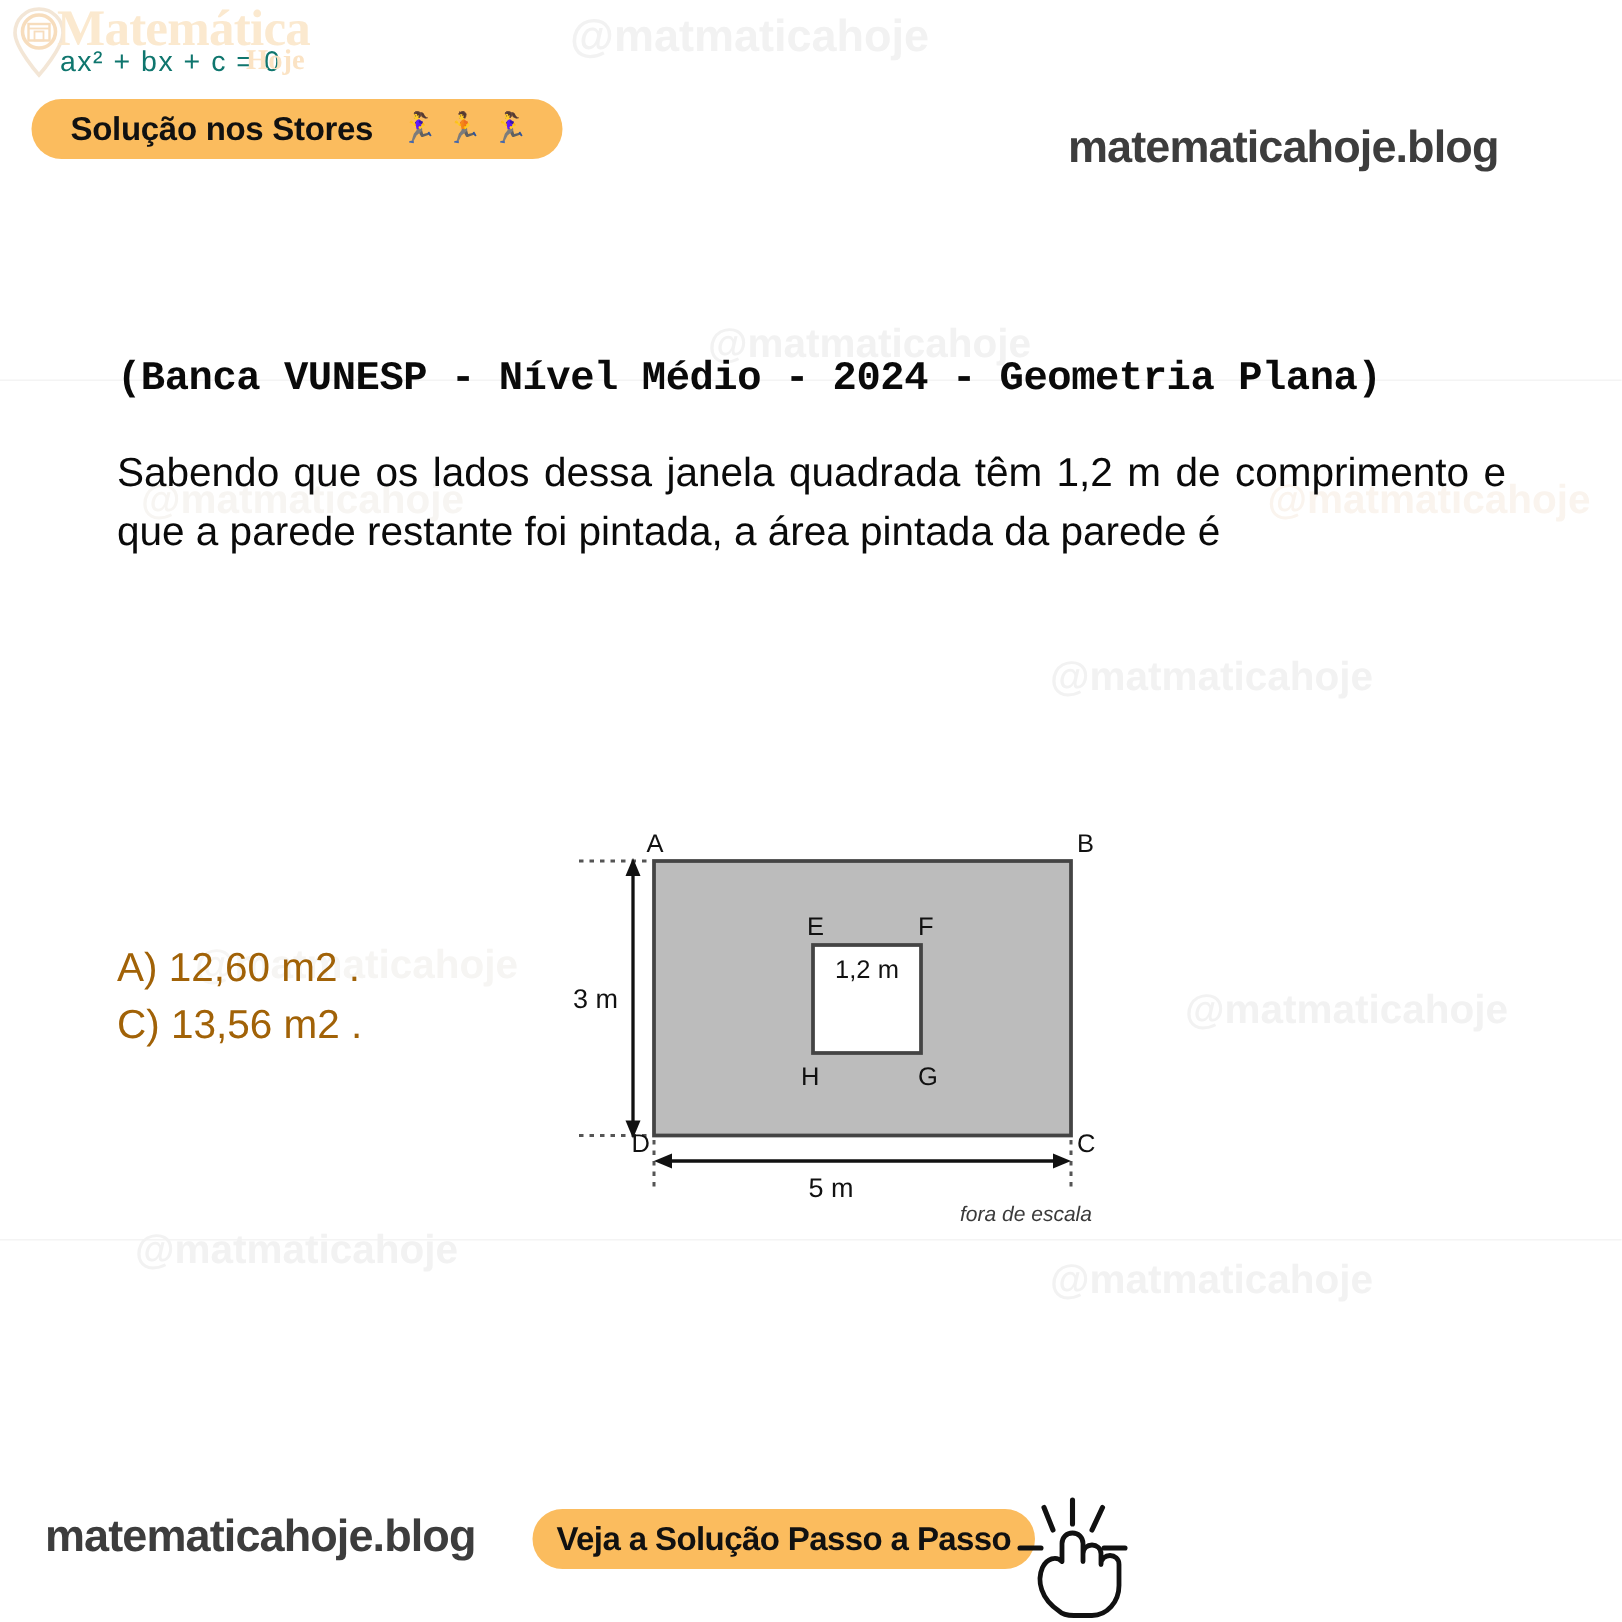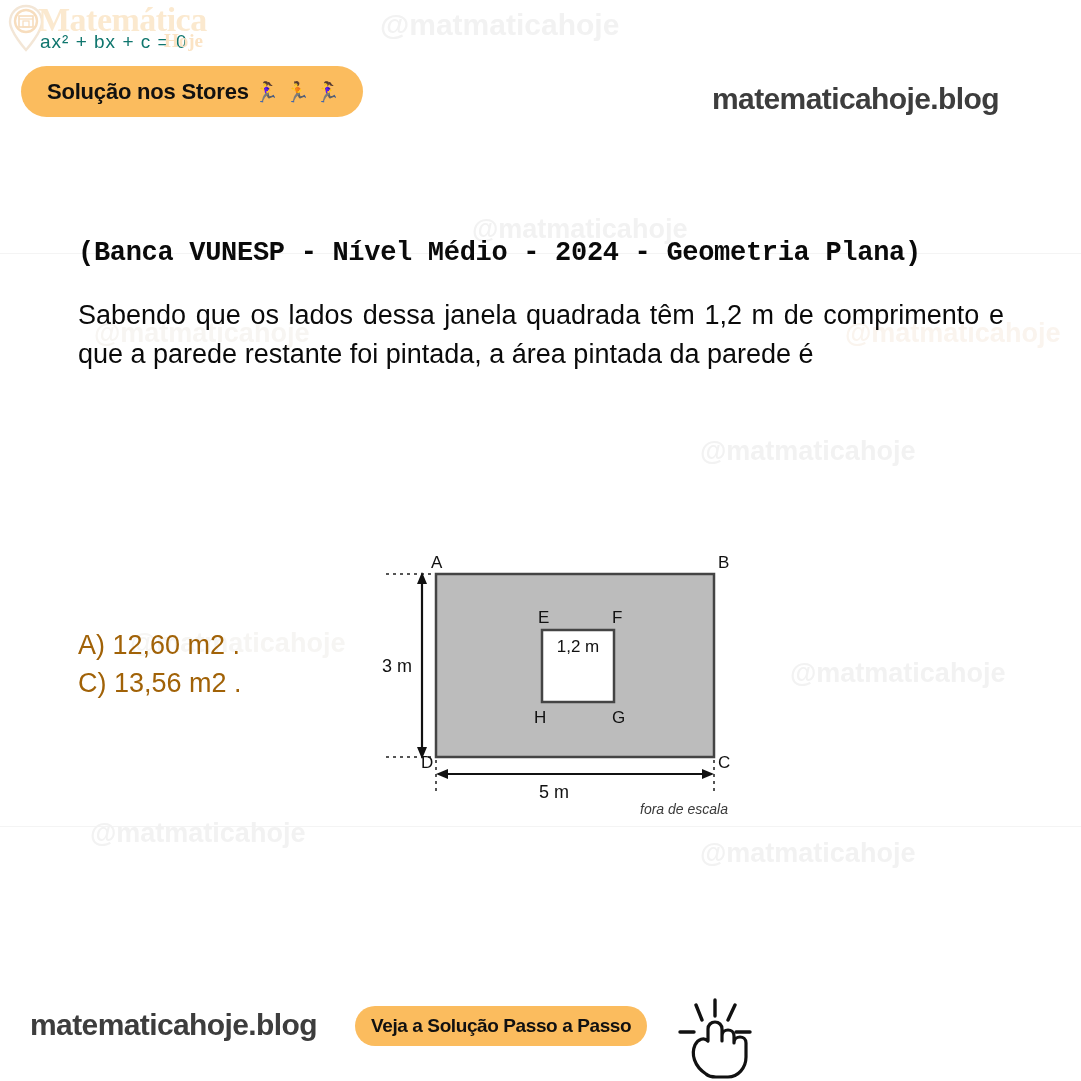--- a/index.html
+++ b/index.html
@@ -83,27 +83,27 @@
   .logo-pin {
     position: absolute;
     left: 2px; top: 2px;
     width: 40px; height: 48px;
   }
 
   
   .pill-top {
     position: absolute;
     left: 21px; top: 66px;
-    height: 51px;
+    height: 40px;
     padding: 0 22px 0 26px;
     border-radius: 26px;
     background: #fbbc5e;
     display: flex;
     align-items: center;
-    gap: 6px;
+    gap: 18px;
     z-index: 2;
     border: none;
     cursor: pointer;
   }
   .pill-top-label {
     font-size: 22px;
     font-weight: bold;
     color: #111111;
     font-family: "Liberation Sans", sans-serif;
     letter-spacing: -0.2px;
@@ -186,21 +186,21 @@
     padding: 0 16px;
     border-radius: 20px;
     background: #fbbc5e;
     display: flex;
     align-items: center;
     z-index: 2;
     border: none;
     cursor: pointer;
   }
   .pill-bottom-label {
-    font-size: 19px;
+    font-size: 22px;
     font-weight: bold;
     color: #111111;
     letter-spacing: -0.4px;
     white-space: nowrap;
     font-family: "Liberation Sans", sans-serif;
   }
   .cursor-hand {
     position: absolute;
     left: 672px; top: 994px;
     width: 90px; height: 87px;

